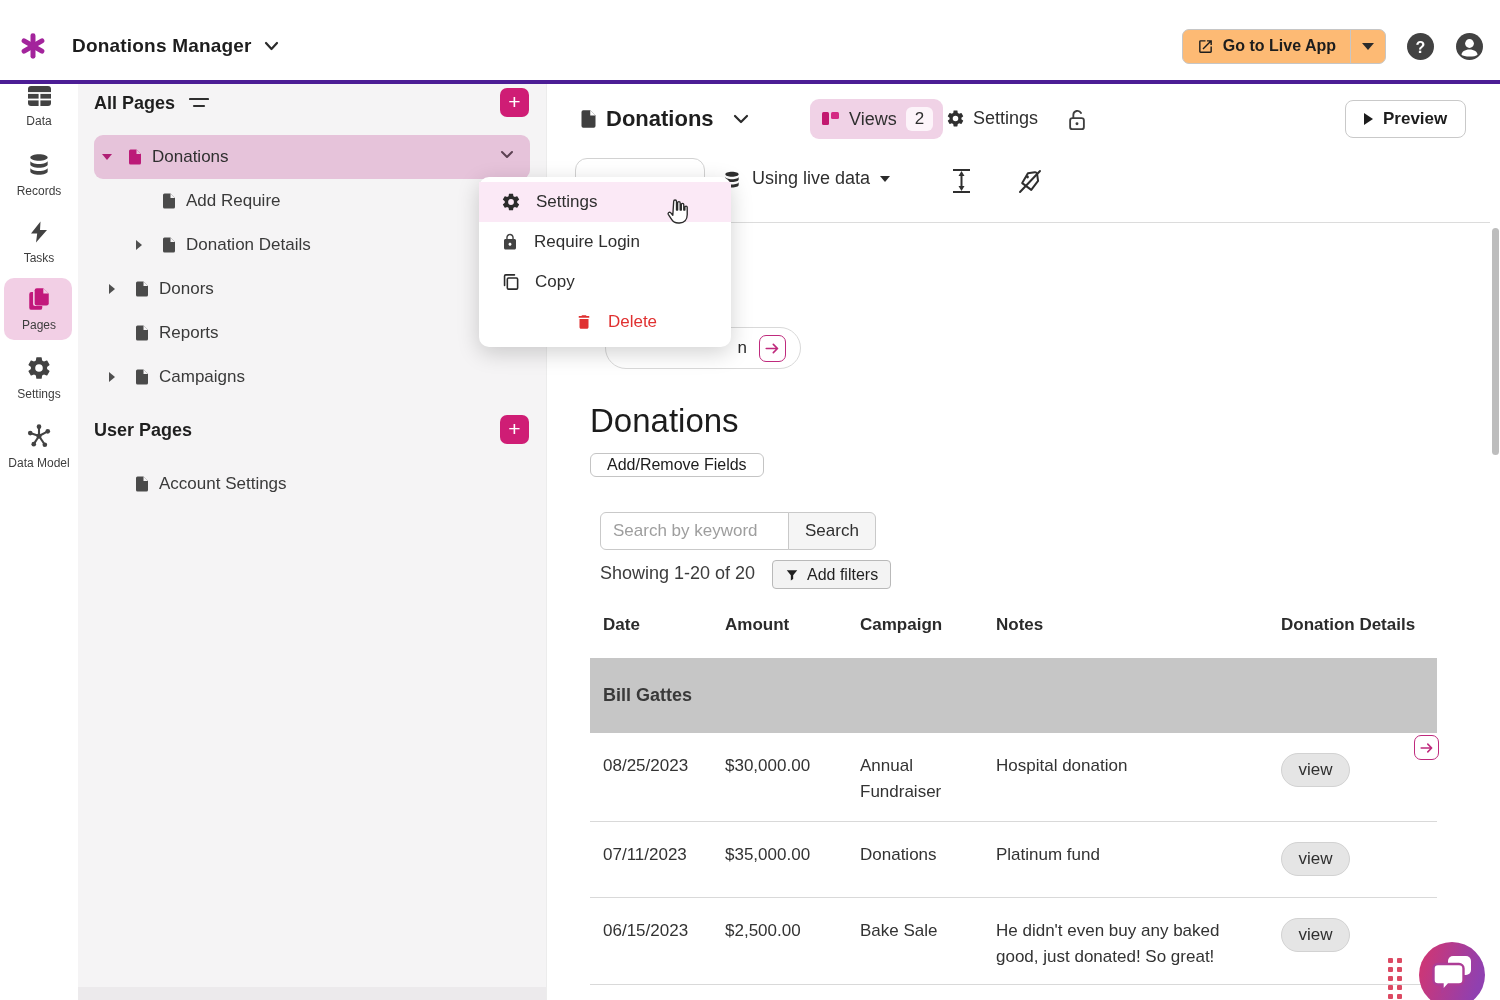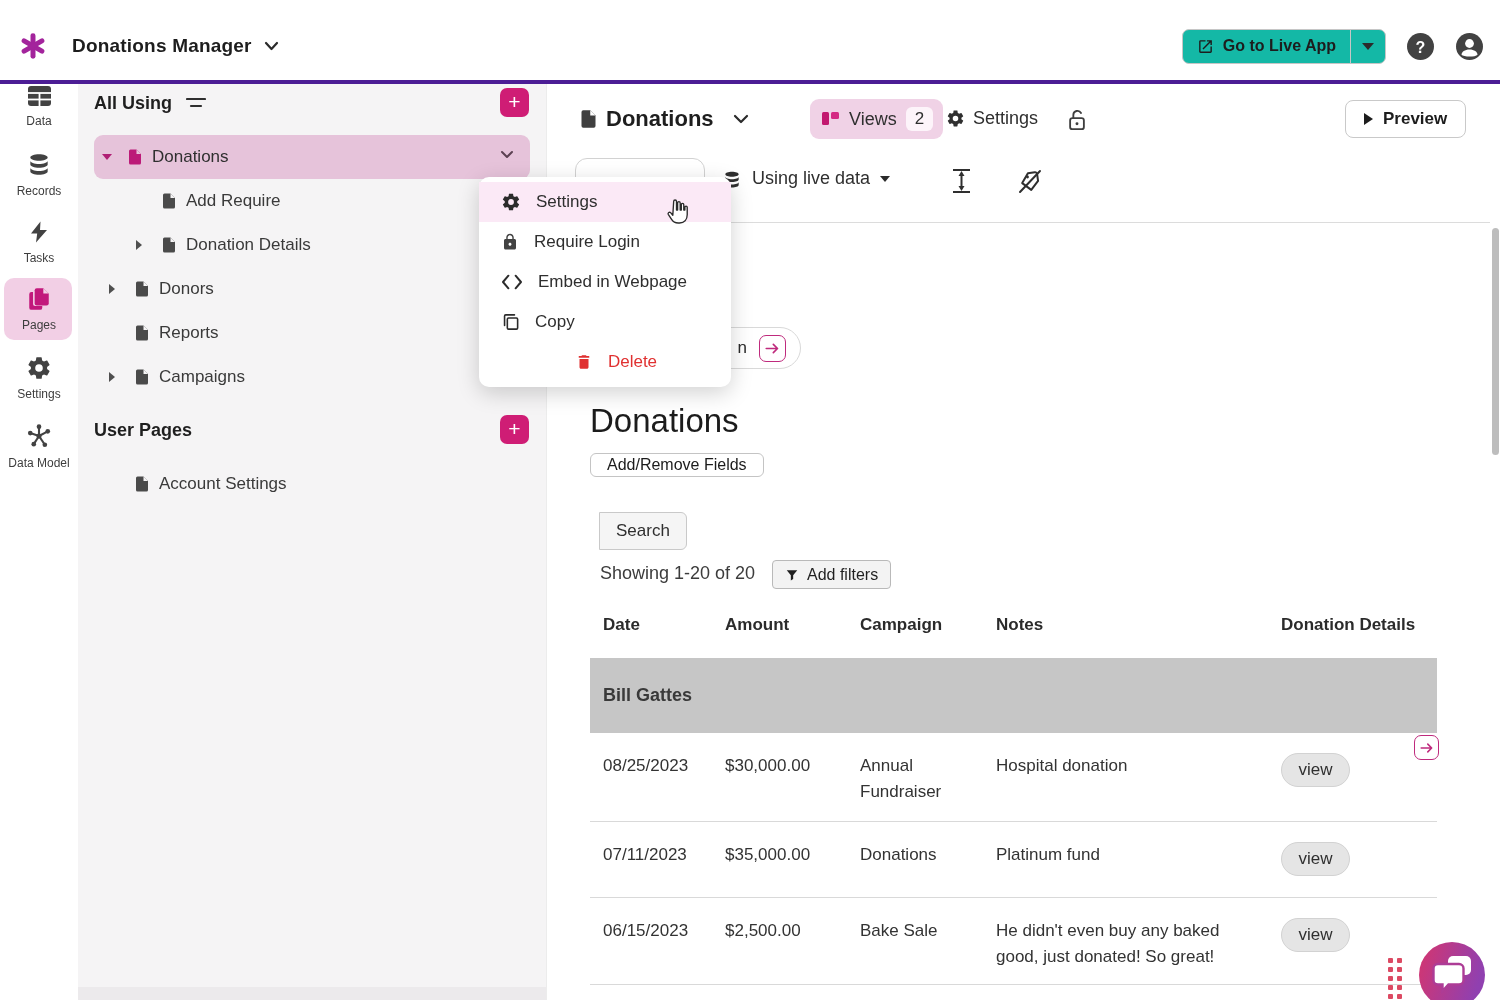--- a/index.html
+++ b/index.html
@@ -7,21 +7,21 @@
   body { font-family:"Liberation Sans","DejaVu Sans",sans-serif; color:#2b2b2b; background:#fff; }
   .app { position:relative; width:1500px; height:1000px; overflow:hidden; background:#fff; }
 
   
   .topbar { position:absolute; left:0; top:0; width:1500px; height:72px; background:#fff;
             border-bottom:4px solid #4c1d95; display:flex; align-items:center; z-index:5;margin-top:12px; }
   .logo { margin-left:20px; width:26px; height:26px; }
   .app-name { margin-left:26px; font-size:19px; font-weight:700; color:#1d1d1d; letter-spacing:.2px; }
   .app-chevron { margin-left:12px; }
   .topbar-right { margin-left:auto; display:flex; align-items:center; margin-right:16px; }
-  .live-btn { display:flex; align-items:stretch; border:1px solid #c6c6c6; border-radius:7px; height:35px; background:#14b8a6; overflow:hidden; }
+  .live-btn { display:flex; align-items:stretch; border:1px solid #c6c6c6; border-radius:7px; height:35px; background:#fdba74; overflow:hidden; }
   .live-main { display:flex; align-items:center; gap:9px; padding:0 14px; font-size:16px; font-weight:700; color:#1d1d1d; cursor:pointer; }
   .live-caret { width:35px; display:flex; align-items:center; justify-content:center; border-left:1px solid #c6c6c6; cursor:pointer; }
   .tri-down { width:0; height:0; border-left:6px solid transparent; border-right:6px solid transparent; border-top:7px solid #2b2b2b; }
   .circle-icon { width:29px; height:29px; margin-left:20px; cursor:pointer; }
 
   
   .rail { position:absolute; left:0; top:72px; width:78px; bottom:9px; background:#fff; z-index:4; }
   .rail-item { position:absolute; left:0; width:78px; text-align:center; cursor:pointer; }
   .rail-item .lbl { display:block; font-size:12px; color:#3d3d3d; margin-top:2px; }
   .rail-active { position:absolute; left:4px; width:68px; height:62px; background:#f2cfe5; border-radius:10px; }
@@ -205,21 +205,21 @@
             <circle cx="7.5" cy="19" r="2"></circle>
             <circle cx="17" cy="19.5" r="2"></circle>
         </g>
       </svg>
       <span class="lbl">Data Model</span>
     </div>
   </nav>
 
   <aside class="panel">
     <div class="panel-head">
-      <span class="panel-title">All Using</span>
+      <span class="panel-title">All Pages</span>
       <svg style="margin-left:14px" width="20" height="14" viewBox="0 0 20 14">
         <line x1="1" y1="3" x2="19" y2="3" stroke="#2f2f2f" stroke-width="2.2" stroke-linecap="round"></line>
         <line x1="5" y1="10" x2="15" y2="10" stroke="#2f2f2f" stroke-width="2.2" stroke-linecap="round"></line>
       </svg>
       <div class="plus-btn">+</div>
     </div>
 
     <div class="tree">
       <div class="tree-row row-selected">
         <span class="caret-slot">
@@ -377,20 +377,21 @@
           </svg>
       </span>
     </div>
 
     <h1 class="h1">Donations</h1>
     <div class="btn-outline">
       <span>Add/Remove Fields</span>
     </div>
 
     <div class="search-wrap">
+      <input class="search-input" type="text" placeholder="Search by keyword" style="">
       <button class="search-btn">Search</button>
     </div>
 
     <span class="showing">Showing 1-20 of 20</span>
     <div class="add-filters">
       <svg width="14" height="14" viewBox="0 0 24 24">
         <path fill="#1f1f1f" d="M3 4h18l-7 8.5V19l-4 2.5V12.5z"></path>
       </svg>
       <span>Add filters</span>
     </div>
@@ -440,27 +441,20 @@
       <svg width="20" height="20" viewBox="0 0 24 24">
         <path fill="#2b2b2b" d="M19.43 12.98c.04-.32.07-.64.07-.98s-.03-.66-.07-.98l2.11-1.65c.19-.15.24-.42.12-.64l-2-3.46c-.12-.22-.39-.3-.61-.22l-2.49 1c-.52-.4-1.08-.73-1.69-.98l-.38-2.65C14.46 2.18 14.25 2 14 2h-4c-.25 0-.46.18-.49.42l-.38 2.65c-.61.25-1.17.59-1.69.98l-2.49-1c-.23-.09-.49 0-.61.22l-2 3.46c-.13.22-.07.49.12.64l2.11 1.65c-.04.32-.07.65-.07.98s.03.66.07.98l-2.11 1.65c-.19.15-.24.42-.12.64l2 3.46c.12.22.39.3.61.22l2.49-1c.52.4 1.08.73 1.69.98l.38 2.65c.03.24.24.42.49.42h4c.25 0 .46-.18.49-.42l.38-2.65c.61-.25 1.17-.59 1.69-.98l2.49 1c.23.09.49 0 .61-.22l2-3.46c.12-.22.07-.49-.12-.64l-2.11-1.65zM12 15.5A3.5 3.5 0 1 1 12 8.5a3.5 3.5 0 0 1 0 7z"></path>
       </svg>
       <span>Settings</span>
     </div>
     <div class="menu-item">
       <svg width="18" height="20" viewBox="0 0 24 24">
         <path fill="#424242" d="M18 8h-1V6c0-2.76-2.24-5-5-5S7 3.24 7 6v2H6c-1.1 0-2 .9-2 2v10c0 1.1.9 2 2 2h12c1.1 0 2-.9 2-2V10c0-1.1-.9-2-2-2zm-6 9c-1.1 0-2-.9-2-2s.9-2 2-2 2 .9 2 2-.9 2-2 2zm3.1-9H8.9V6c0-1.71 1.39-3.1 3.1-3.1 1.71 0 3.1 1.39 3.1 3.1v2z"></path>
       </svg>
       <span>Require Login</span>
-    </div>
-    <div class="menu-item">
-      <svg width="22" height="18" viewBox="0 0 24 20">
-        <polyline points="8,3 2,10 8,17" fill="none" stroke="#2b2b2b" stroke-width="2.2" stroke-linecap="round" stroke-linejoin="round"></polyline>
-        <polyline points="16,3 22,10 16,17" fill="none" stroke="#2b2b2b" stroke-width="2.2" stroke-linecap="round" stroke-linejoin="round"></polyline>
-      </svg>
-      <span>Embed in Webpage</span>
     </div>
     <div class="menu-item">
       <svg width="19" height="20" viewBox="0 0 24 24">
         <rect x="8" y="7" width="13" height="14" rx="1.5" fill="none" stroke="#2b2b2b" stroke-width="2"></rect>
         <path d="M4.5 16.5V4.5a1.5 1.5 0 0 1 1.5-1.5h11" fill="none" stroke="#2b2b2b" stroke-width="2" stroke-linecap="round"></path>
       </svg>
       <span>Copy</span>
     </div>
     <div class="menu-item danger">
       <svg width="18" height="20" viewBox="0 0 24 24">

